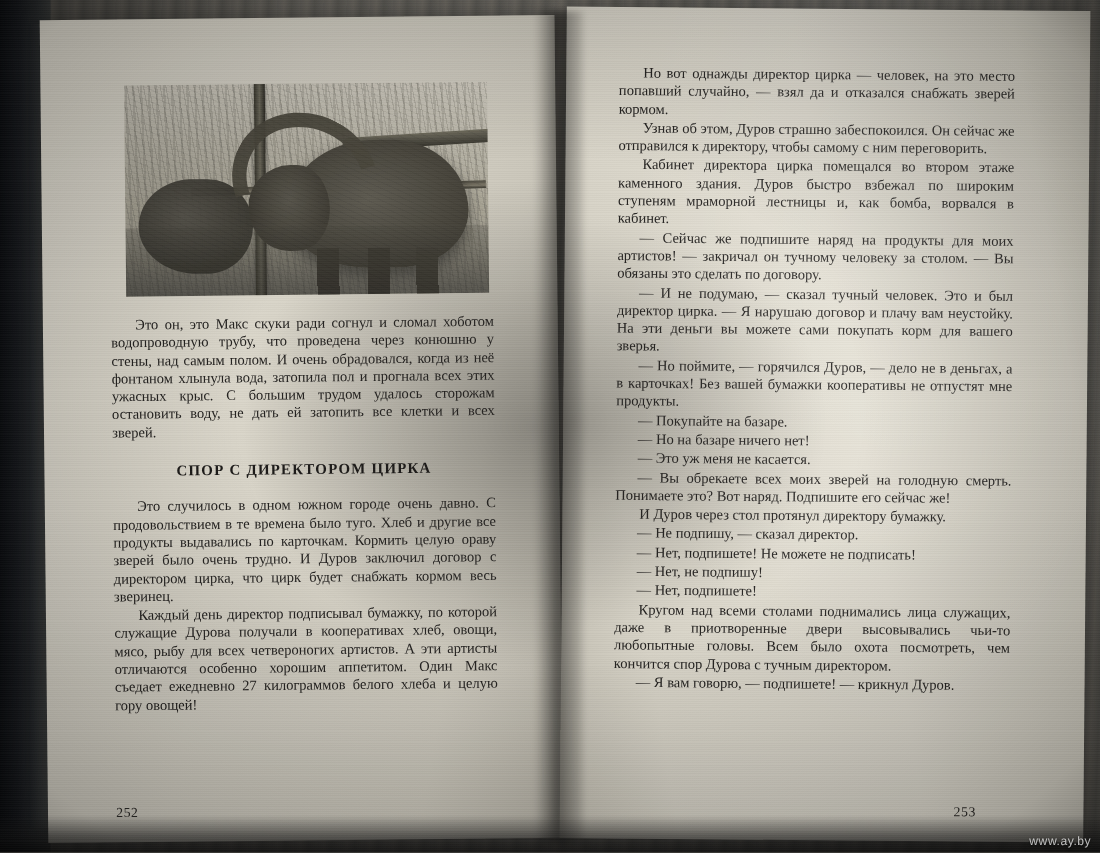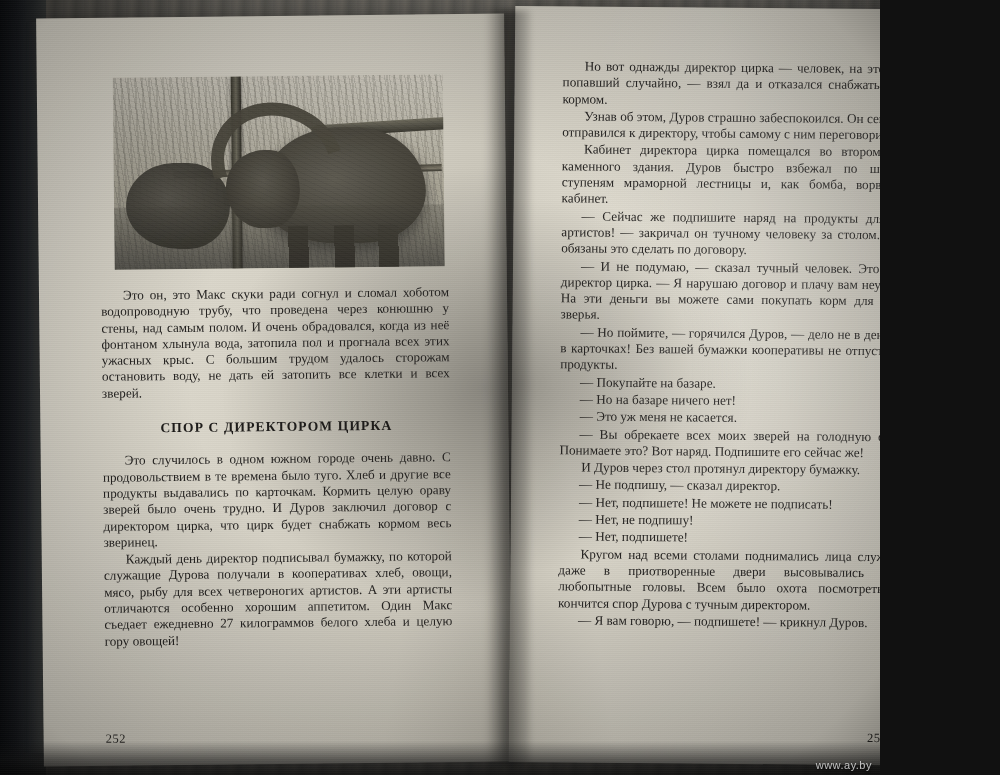--- a/index.html
+++ b/index.html
@@ -2,21 +2,21 @@
 <html><head>
 <meta charset="utf-8">
 <style>
   html, body {
     margin: 0;
     padding: 0;
     background: #111;
   }
   #page {
     position: relative;
-    width: 880px;
+    width: 1000px;
     height: 775px;
     overflow: hidden;
     background: #6d6a63;
     font-family: "Liberation Serif", serif;
   }
 
   
   .table-surface {
     position: absolute;
     inset: 0;

